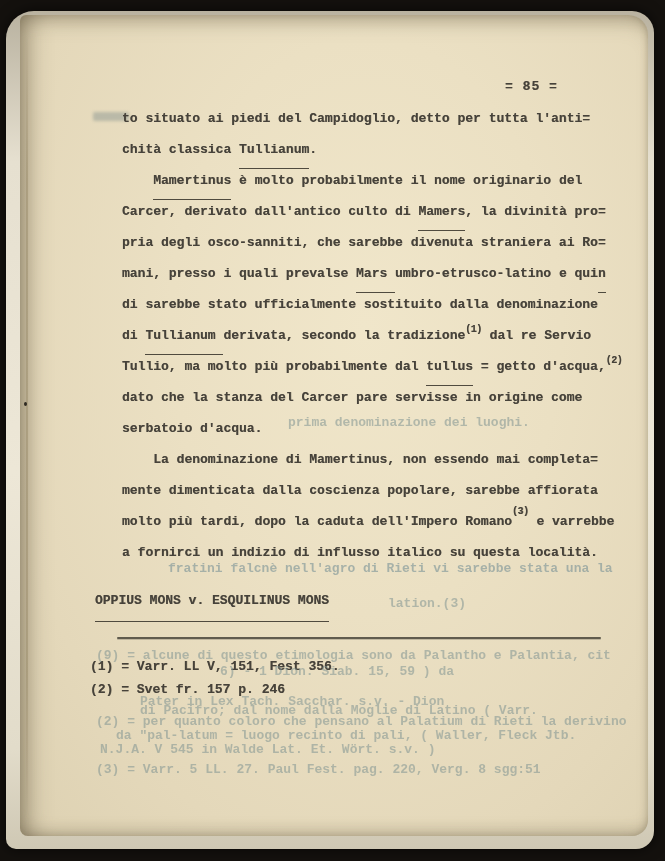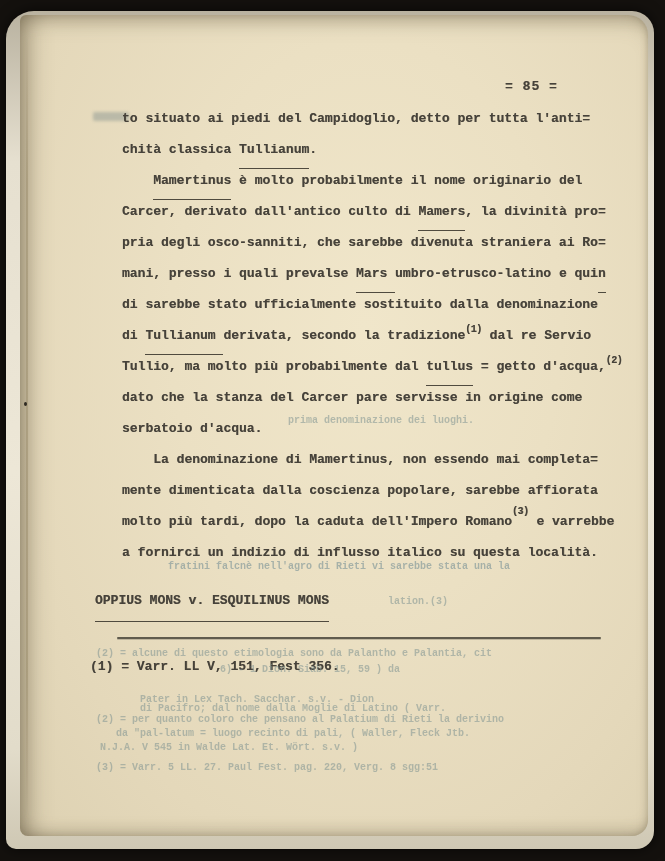--- a/index.html
+++ b/index.html
@@ -45,21 +45,21 @@
   .heading .u{padding-bottom:13px;}
   .footnote-rule{
     position:absolute;left:97px;top:622px;width:484px;height:2px;
     background:rgba(72,68,58,.85);border-radius:1px;
     box-shadow:0 1px 0 rgba(72,68,58,.25);
   }
   .footnotes{left:70px;top:640px;}
   .footnotes .fline{height:23px;line-height:23px;}
   
   .ghost{
-    position:absolute;white-space:pre;font-weight:bold;font-size:10px;
+    position:absolute;white-space:pre;font-weight:bold;font-size:13px;
     color:rgba(127,148,146,.55);filter:blur(.4px);
   }
   .ghost-1{left:268px;top:400px;}
   .ghost-2{left:148px;top:546px;color:rgba(120,145,150,.6);}
   .ghost-3{left:368px;top:581px;}
   .ghost-4{left:76px;top:633px;}
   .ghost-5{left:200px;top:649px;}
   .ghost-6{left:120px;top:664px;margin-top:24px;}
   .ghost-7{left:120px;top:679px;}
   .ghost-8{left:76px;top:699px;text-align:center;}
@@ -86,27 +86,27 @@
   <div class="ghost-smudge"></div>
 
   <div class="ink page-number">= 85 =</div>
 
   <div class="ink body-text"><div class="tline"><span>to situato ai piedi del Campidoglio, detto per tutta l'anti=</span></div><div class="tline"><span>chità classica </span><span class="u">Tullianum</span><span>.</span></div><div class="tline"><span>    </span><span class="u">Mamertinus</span><span> è molto probabilmente il nome originario del</span></div><div class="tline"><span>Carcer, derivato dall'antico culto di </span><span class="u">Mamers</span><span>, la divinità pro=</span></div><div class="tline"><span>pria degli osco-sanniti, che sarebbe divenuta straniera ai Ro=</span></div><div class="tline"><span>mani, presso i quali prevalse </span><span class="u">Mars </span><span>umbro-etrusco-latino e qui</span><span class="u">n</span></div><div class="tline"><span>di sarebbe stato ufficialmente sostituito dalla denominazione</span></div><div class="tline"><span>di </span><span class="u">Tullianum </span><span>derivata, secondo la tradizione</span><span class="sup">(1)</span><span> dal re Servio</span></div><div class="tline"><span>Tullio, ma molto più probabilmente dal </span><span class="u">tullus</span><span> = getto d'acqua,</span><span class="sup">(2)</span></div><div class="tline"><span>dato che la stanza del Carcer pare servisse in origine come</span></div><div class="tline"><span>serbatoio d'acqua.</span></div><div class="tline"><span>    La denominazione di Mamertinus, non essendo mai completa=</span></div><div class="tline"><span>mente dimenticata dalla coscienza popolare, sarebbe affiorata</span></div><div class="tline"><span>molto più tardi, dopo la caduta dell'Impero Romano</span><span class="sup sup-high">(3)</span><span> e varrebbe</span></div><div class="tline"><span>a fornirci un indizio di influsso italico su questa località.</span></div></div>
 
   <div class="ink heading"><span class="u">OPPIUS MONS v. ESQUILINUS MONS</span></div>
 
   <div class="footnote-rule"></div>
 
-  <div class="ink footnotes"><div class="fline">(1) = Varr. LL V, 151, Fest 356.</div></div>
+  <div class="ink footnotes"><div class="fline">(1) = Varr. LL V, 151, Fest 356.</div><div class="fline">(2) = Svet fr. 157 p. 246</div></div>
 
   <div id="ghost-layer">
       <div class="ghost ghost-1">prima denominazione dei luoghi.</div>
       <div class="ghost ghost-2">fratini falcnè nell'agro di Rieti vi sarebbe stata una la</div>
       <div class="ghost ghost-3">lation.(3)</div>
-      <div class="ghost ghost-4">(2) = alcune di questo etimologia sono da Palantho e Palantia, cit</div>
+      <div class="ghost ghost-4">(9) = alcune di questo etimologia sono da Palantho e Palantia, cit</div>
       <div class="ghost ghost-5">6) - 1 Dion. Siab. 15, 59 ) da</div>
       <div class="ghost ghost-6">di Pacifro; dal nome dalla Moglie di Latino ( Varr.</div>
       <div class="ghost ghost-7">Pater in Lex Tach. Sacchar. s.v. - Dion</div>
       <div class="ghost ghost-8">(2) = per quanto coloro che pensano al Palatium di Rieti la derivino</div>
       <div class="ghost ghost-9">da "pal-latum = luogo recinto di pali, ( Waller, Fleck Jtb.</div>
       <div class="ghost ghost-10">N.J.A. V 545 in Walde Lat. Et. Wört. s.v. )</div>
       <div class="ghost ghost-11">(3) = Varr. 5 LL. 27. Paul Fest. pag. 220, Verg. 8 sgg:51</div>
     </div>
 </div>
 

